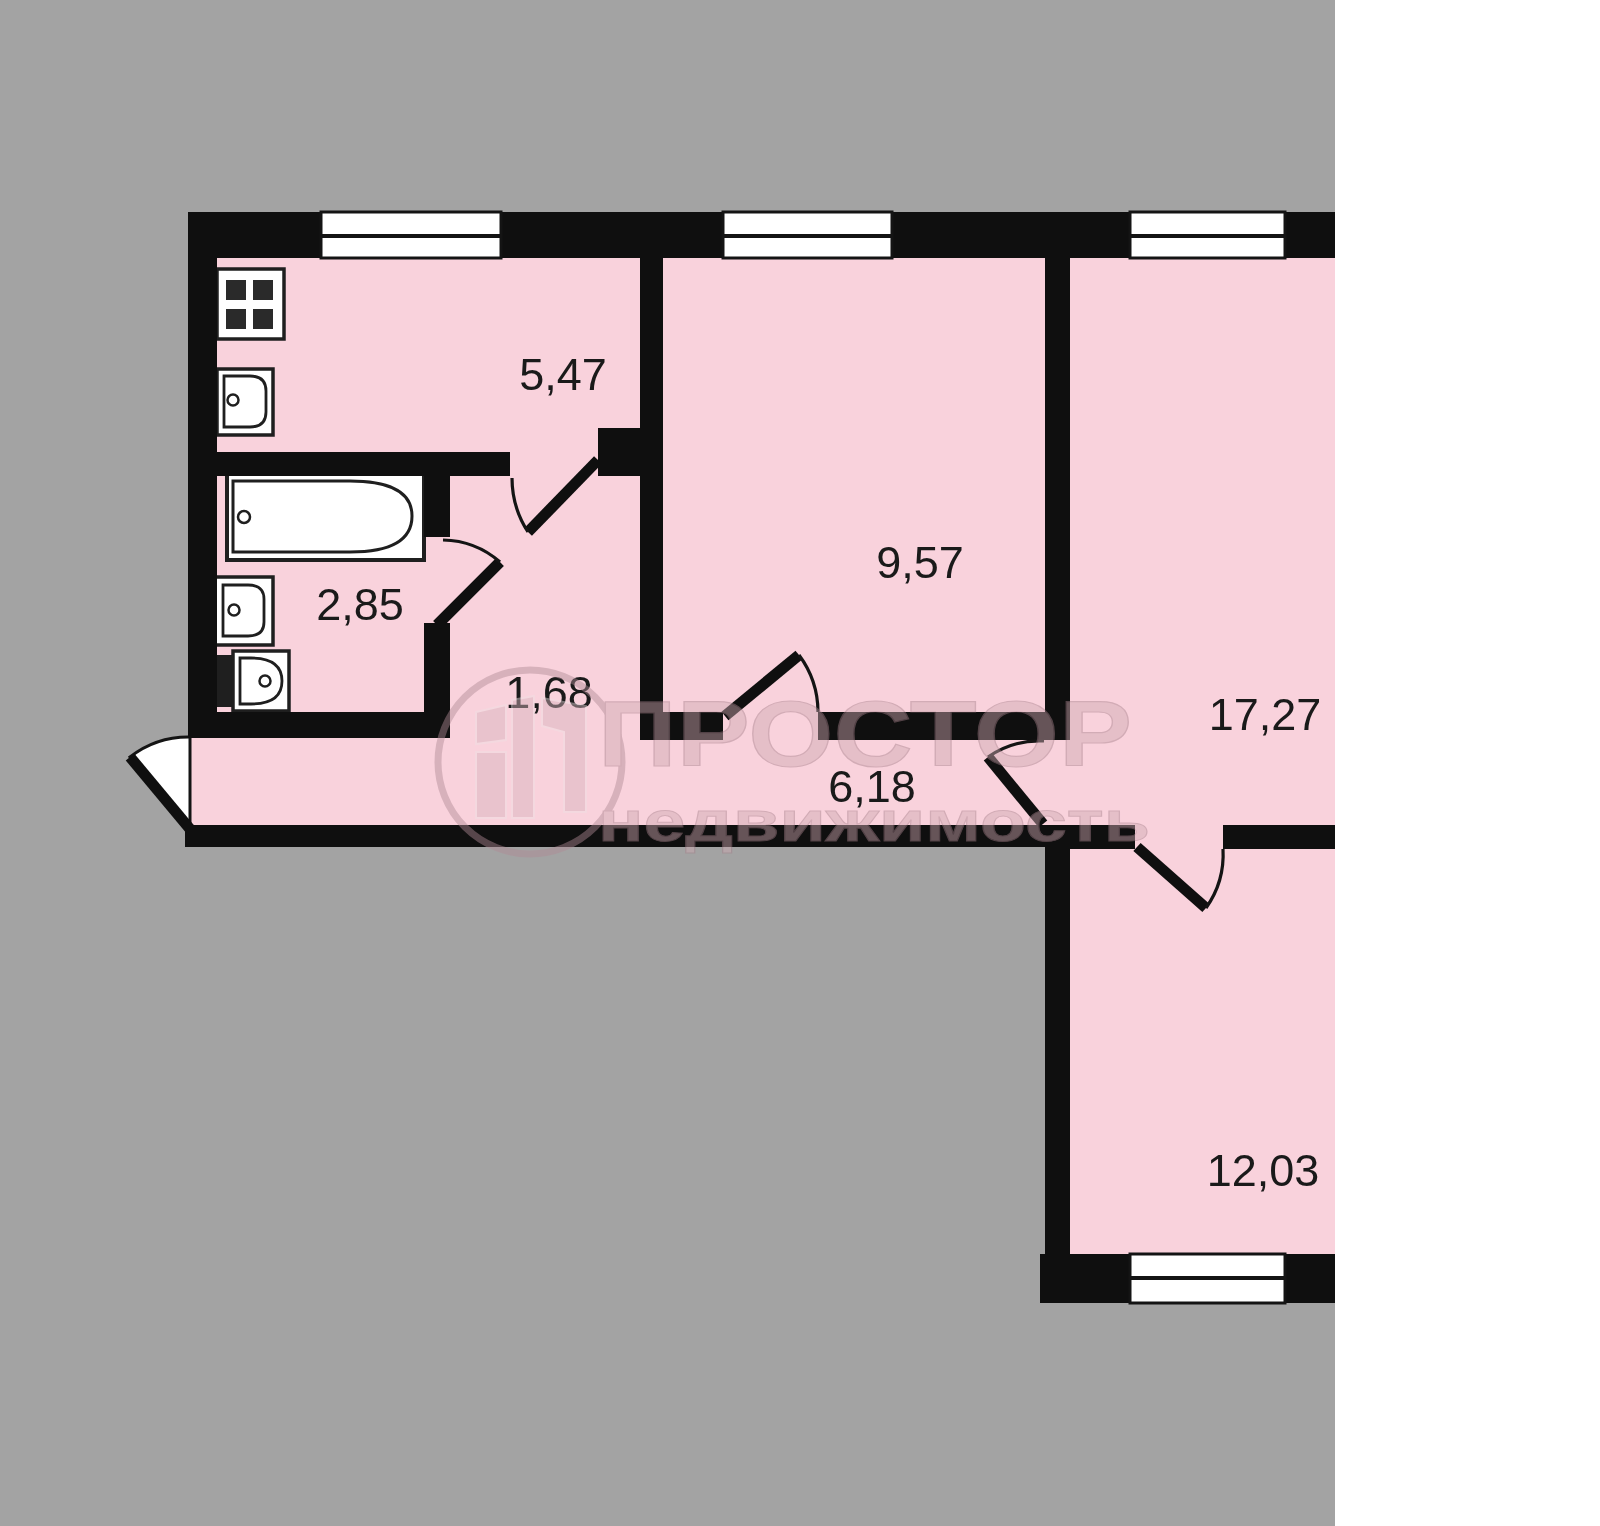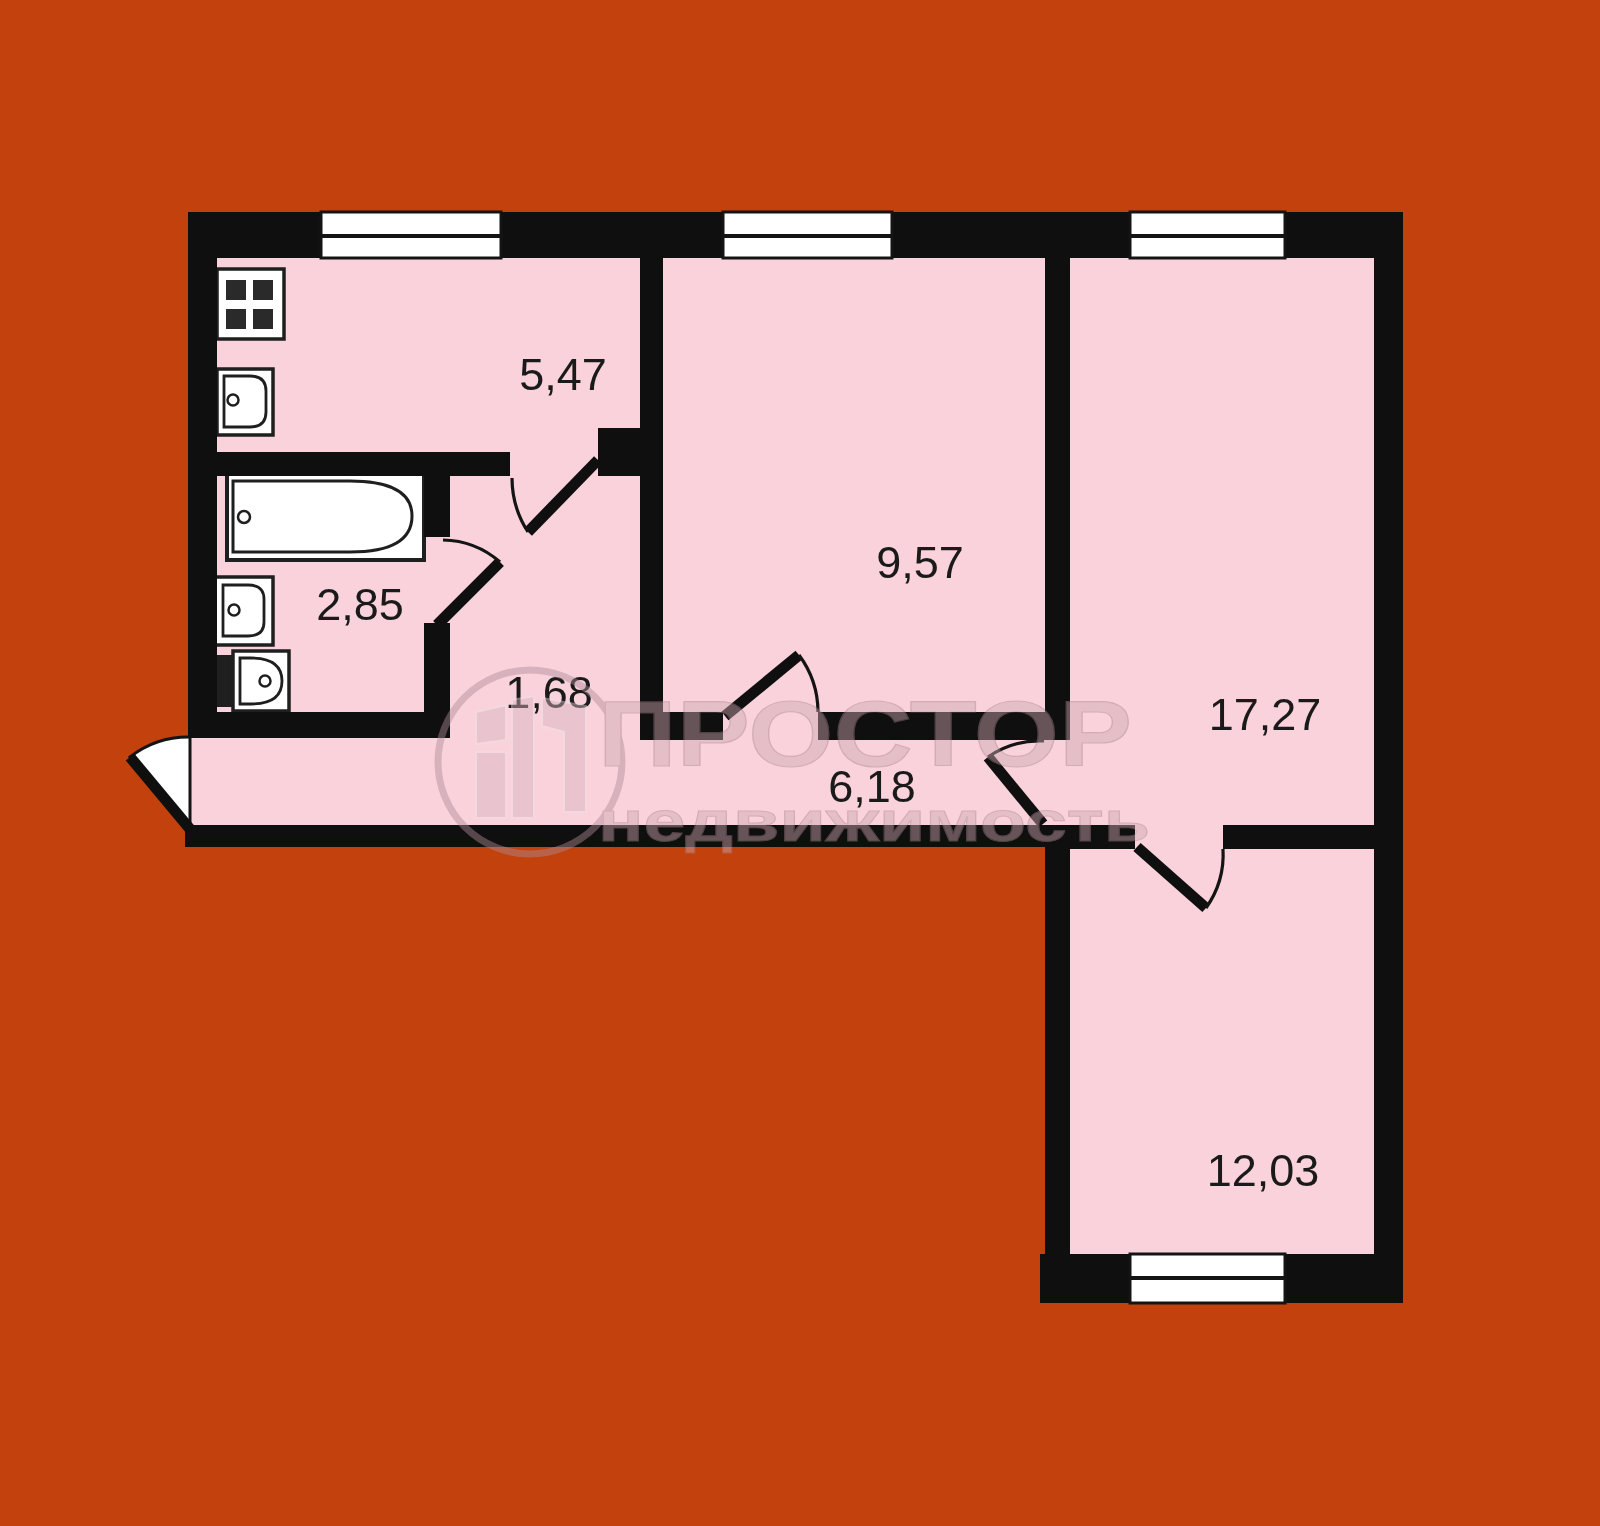--- a/index.html
+++ b/index.html
@@ -3,23 +3,23 @@
 <meta charset="utf-8">
 <style>
   html, body {
     margin: 0;
     padding: 0;
     background: #ffffff;
     font-family: "Liberation Sans", sans-serif;
   }
   .canvas {
     position: relative;
-    width: 1600px;
+    width: 1335px;
     height: 1526px;
-    background: #c2410c;
+    background: #a3a3a3;
     overflow: hidden;
   }
   svg { display: block; }
   .room-label {
     font-family: "Liberation Sans", sans-serif;
     font-size: 45px;
     fill: #1a1a1a;
   }
   .wm-brand {
     font-family: "Liberation Sans", sans-serif;

